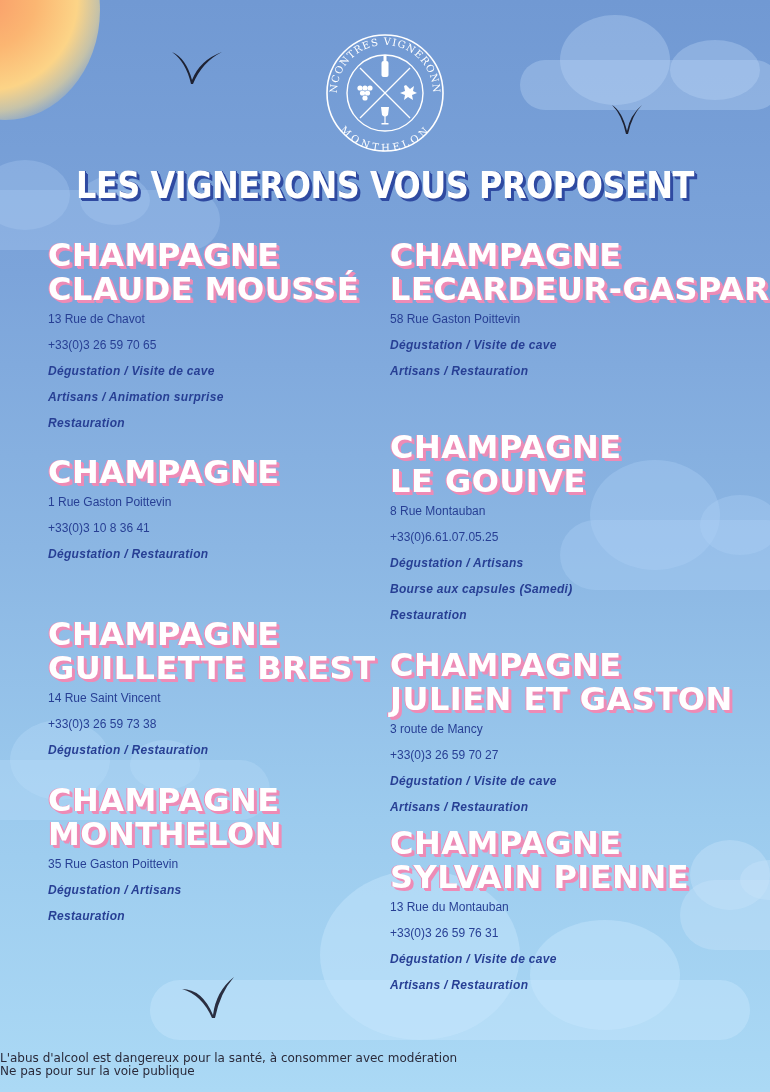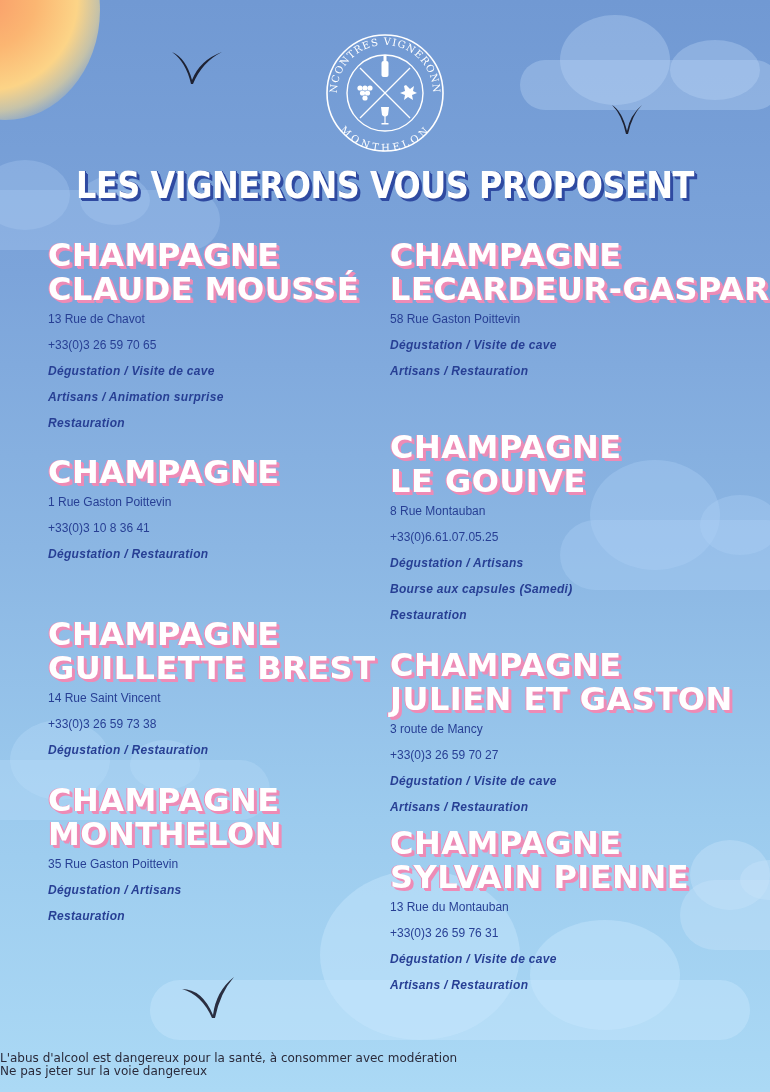--- a/index.html
+++ b/index.html
@@ -184,14 +184,14 @@
     <div class="name">SYLVAIN PIENNE</div>
     <div class="line info">13 Rue du Montauban</div>
     <div class="line info">+33(0)3 26 59 76 31</div>
     <div class="line act">Dégustation / Visite de cave</div>
     <div class="line act">Artisans / Restauration</div>
   </div>
 </div>
 
 <div class="footer">
   <div>L'abus d'alcool est dangereux pour la santé, à consommer avec modération</div>
-  <div>Ne pas jeter sur la voie dangereux</div>
+  <div>Ne pas pour sur la voie publique</div>
 </div>
 
 </body></html>

